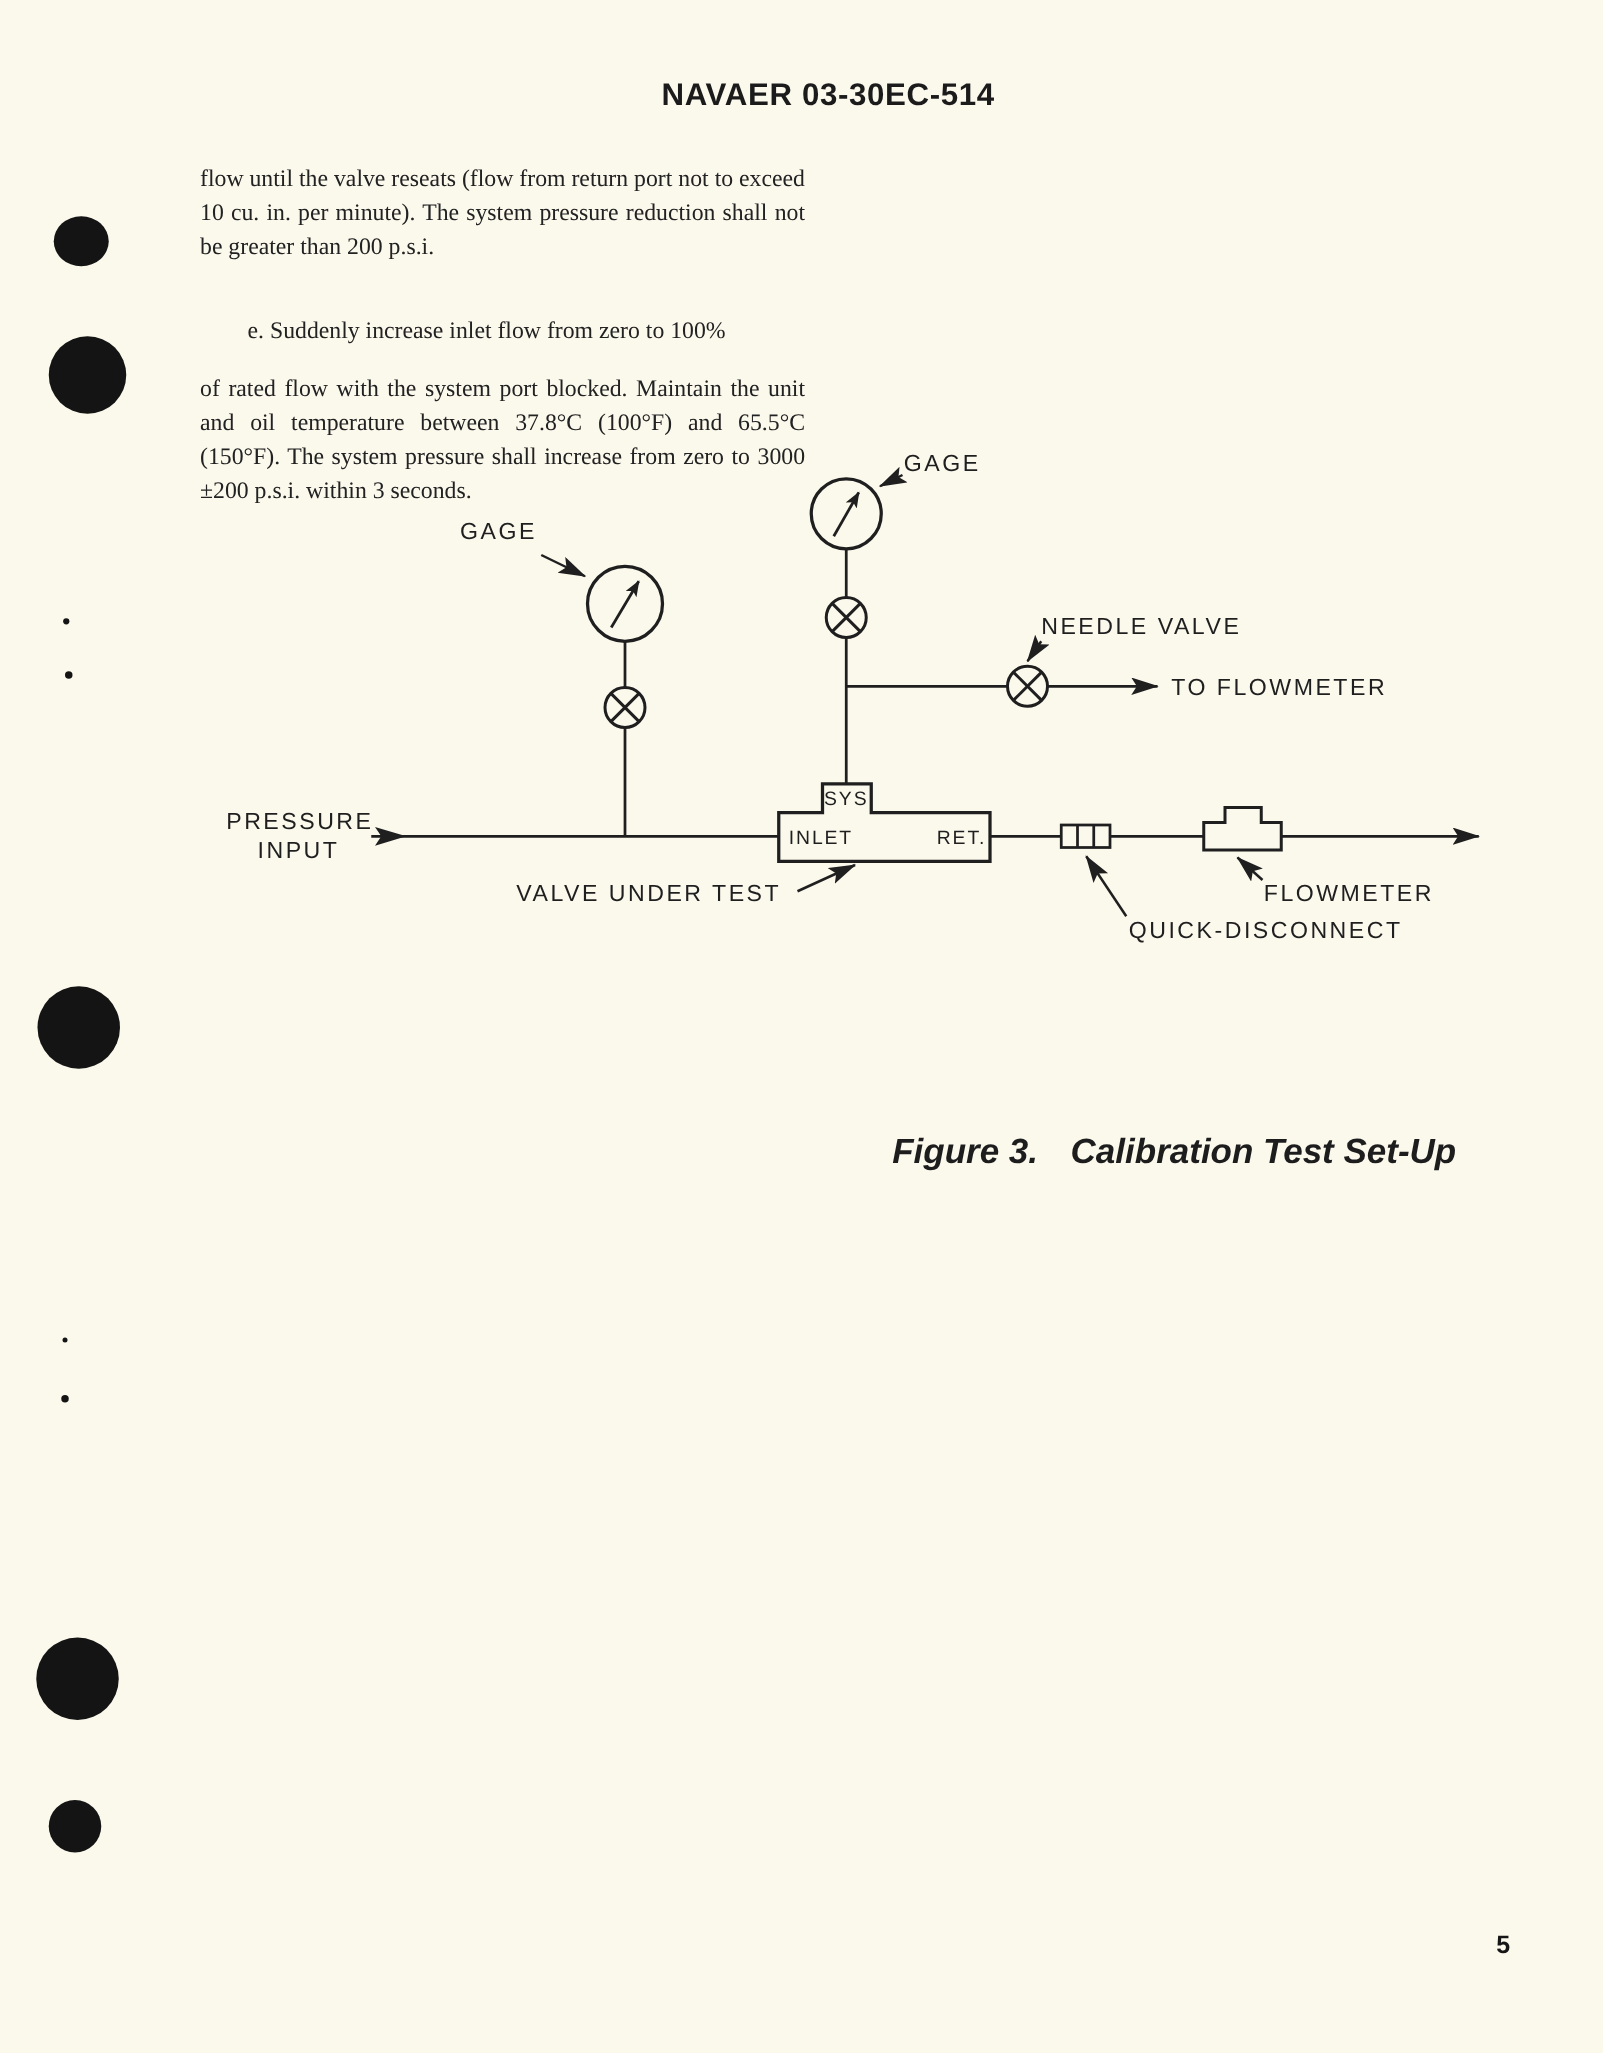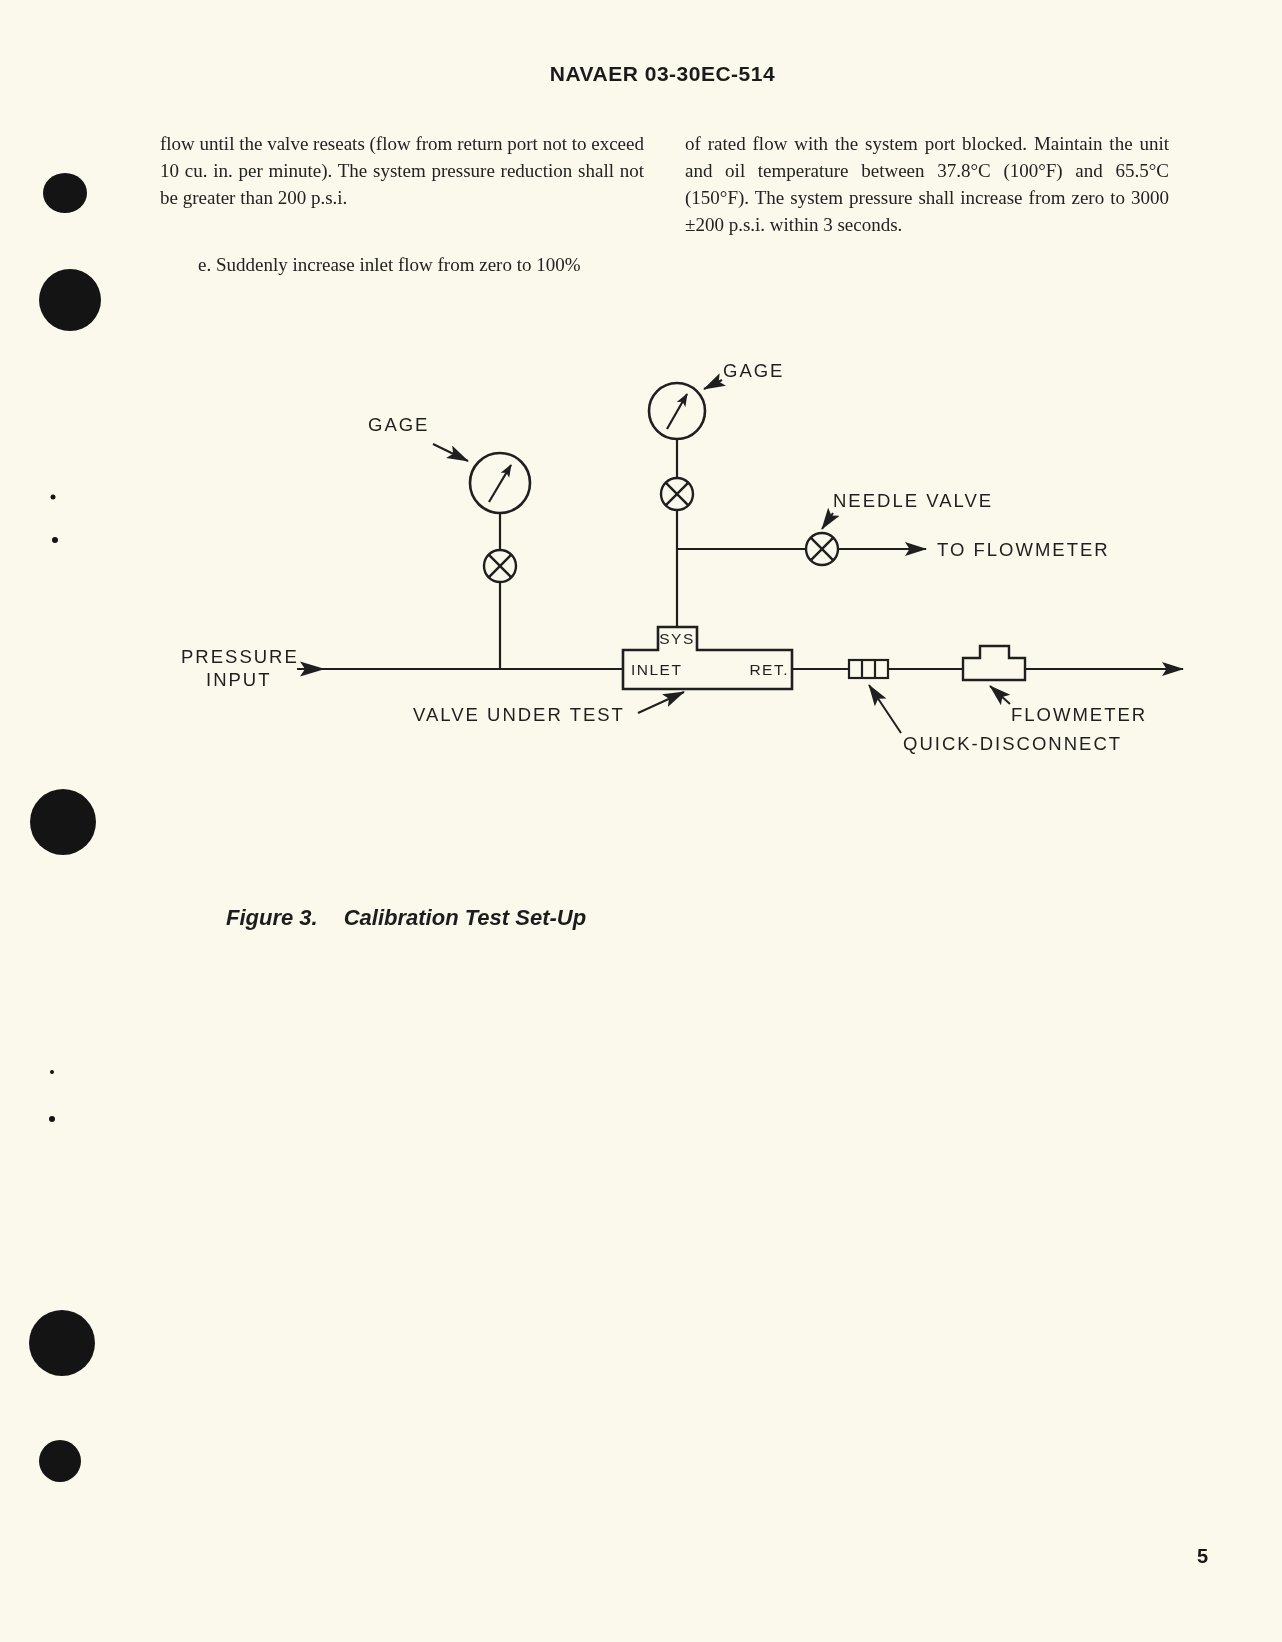--- a/index.html
+++ b/index.html
@@ -11,29 +11,30 @@
     color: #1f1f1f;
     overflow: hidden;
     font-family: "Liberation Serif", serif;
   }
   .header {
     position: absolute;
     top: 62px; left: 160px; width: 1005px;
     text-align: center;
     font-family: "Liberation Sans", sans-serif;
     font-weight: bold;
-    font-size: 21px;
+    font-size: 25px;
     letter-spacing: 0.5px;
     color: #1b1b1b;
   }
   .columns {
     position: absolute;
     top: 130px; left: 160px; width: 1010px;
     display: flex;
-    gap: 41px;
+    gap: 20px;
+    flex-direction: column;
   }
   .col {
     width: 484px;
     font-size: 19px;
     line-height: 27px;
     text-align: justify;
     color: #222;
   }
   .col p { margin: 0; }
   .col p.item { text-indent: 38px; margin-top: 40px; }
@@ -51,25 +52,25 @@
   }
   .diagram-svg text.port {
     font-size: 15.5px;
     letter-spacing: 1.5px;
   }
   .caption {
     position: absolute;
     top: 905px; left: 160px; width: 1005px;
     padding-left: 66px;
     box-sizing: border-box;
-    text-align: left;
+    text-align: right;
     font-family: "Liberation Sans", sans-serif;
     font-weight: bold;
     font-style: italic;
-    font-size: 22px;
+    font-size: 28px;
     color: #1d1d1d;
   }
   .caption .cap-title { margin-left: 26px; }
   .page-number {
     position: absolute;
     top: 1545px; left: 1197px;
     font-family: "Liberation Sans", sans-serif;
     font-weight: bold;
     font-size: 20px;
     color: #161616;

